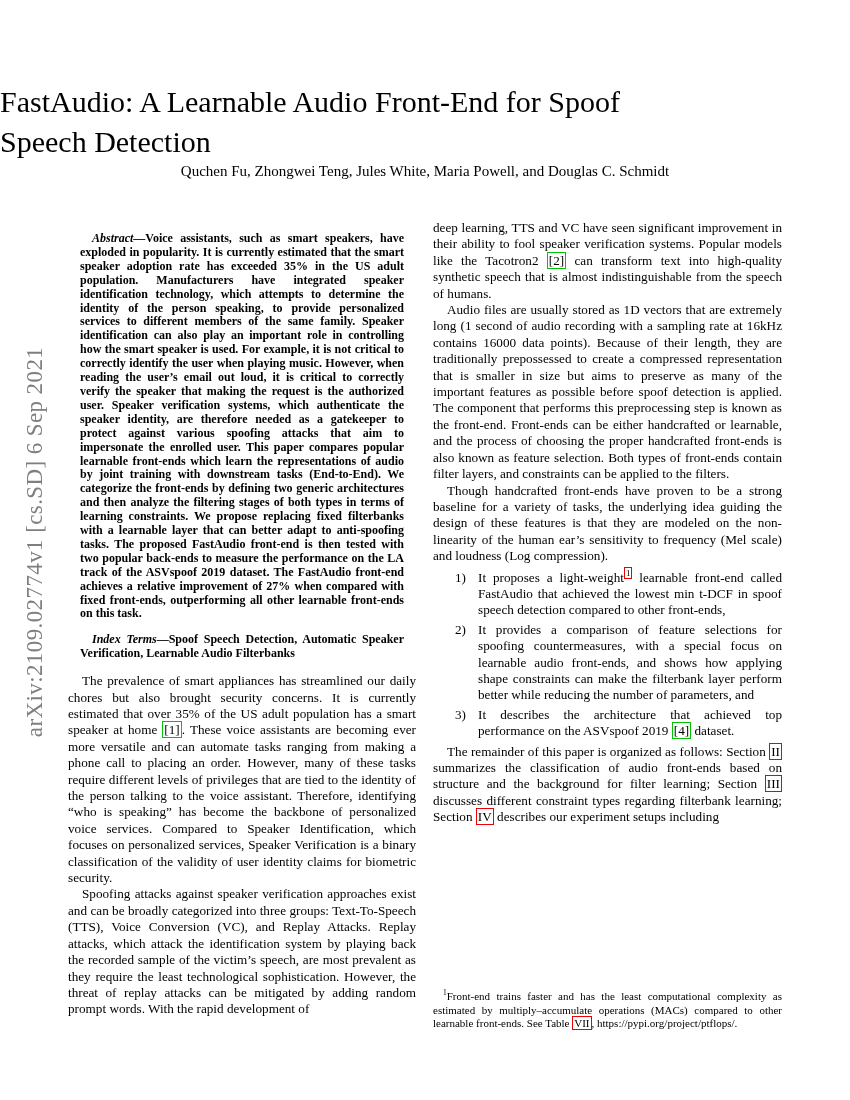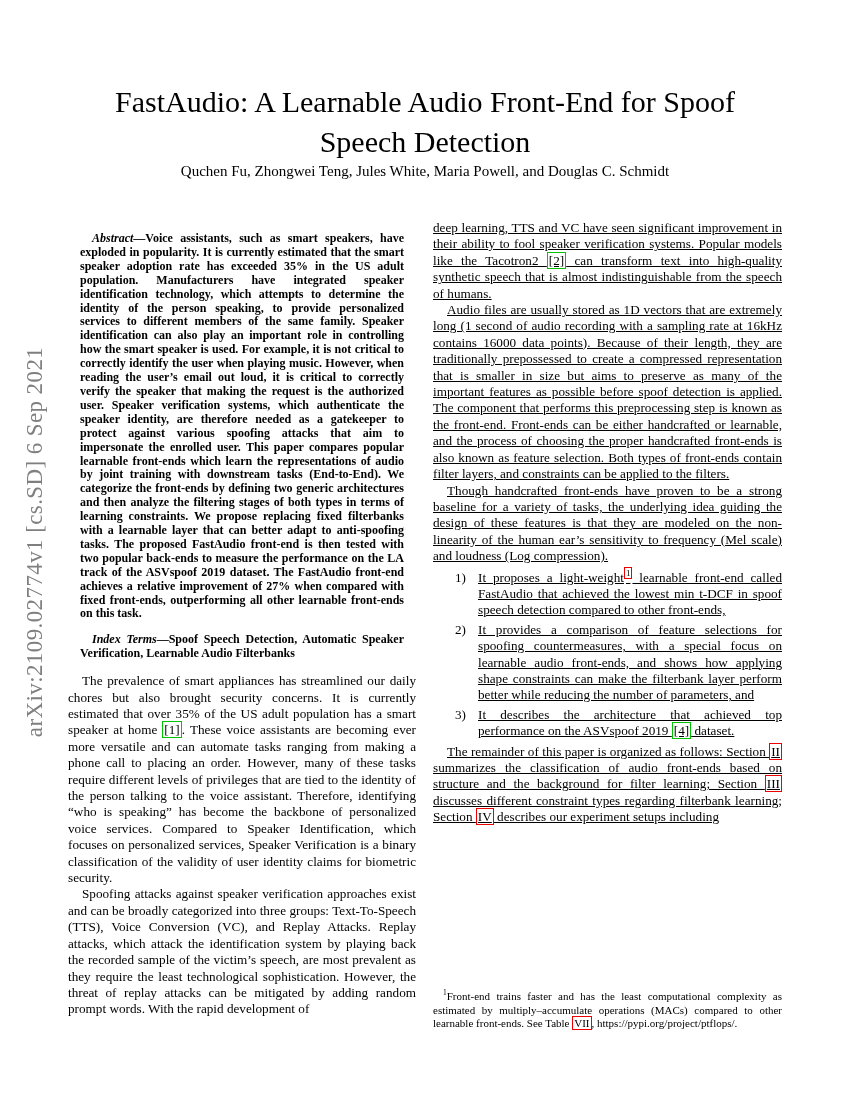--- a/index.html
+++ b/index.html
@@ -10,29 +10,29 @@
     overflow: hidden;
   }
   .arxiv-stamp {
     position: absolute; left: -218px; top: 527px; width: 510px; height: 30px;
     transform: rotate(-90deg);
     font-size: 23px; color: #7f7f7f; text-align: center; white-space: nowrap;
     letter-spacing: 0.4px;
   }
   .title {
     position: absolute; top: 62px; left: 0; width: 100%;
-    text-align: center; font-size: 30px; line-height: 40px; font-weight: normal;
+    font-size: 30px; line-height: 40px; font-weight: normal;
   }
   .authors {
     position: absolute; top: 163px; left: 0; width: 100%;
     text-align: center; font-size: 15px;
   }
   .col { position: absolute; top: 220px; text-align: justify; hyphens: none; }
   .col-left  { left: 68px;  width: 348px; }
-  .col-right { left: 433px; width: 349px; height: 800px; text-decoration: underline; }
+  .col-right { left: 433px; width: 349px; height: 800px; }
   .abstract, .index-terms {
     margin: 12px; font-size: 12px; font-weight: bold; line-height: 13.9px;
     text-indent: 12px; text-align: justify;
   }
   .lead { font-style: italic; }
   .section-heading {
     margin: 18px 0 10px 0; font-size: 13.5px; font-weight: normal;
     text-align: center; font-variant: small-caps; text-indent: 0;
     letter-spacing: 0.3px;
   }

